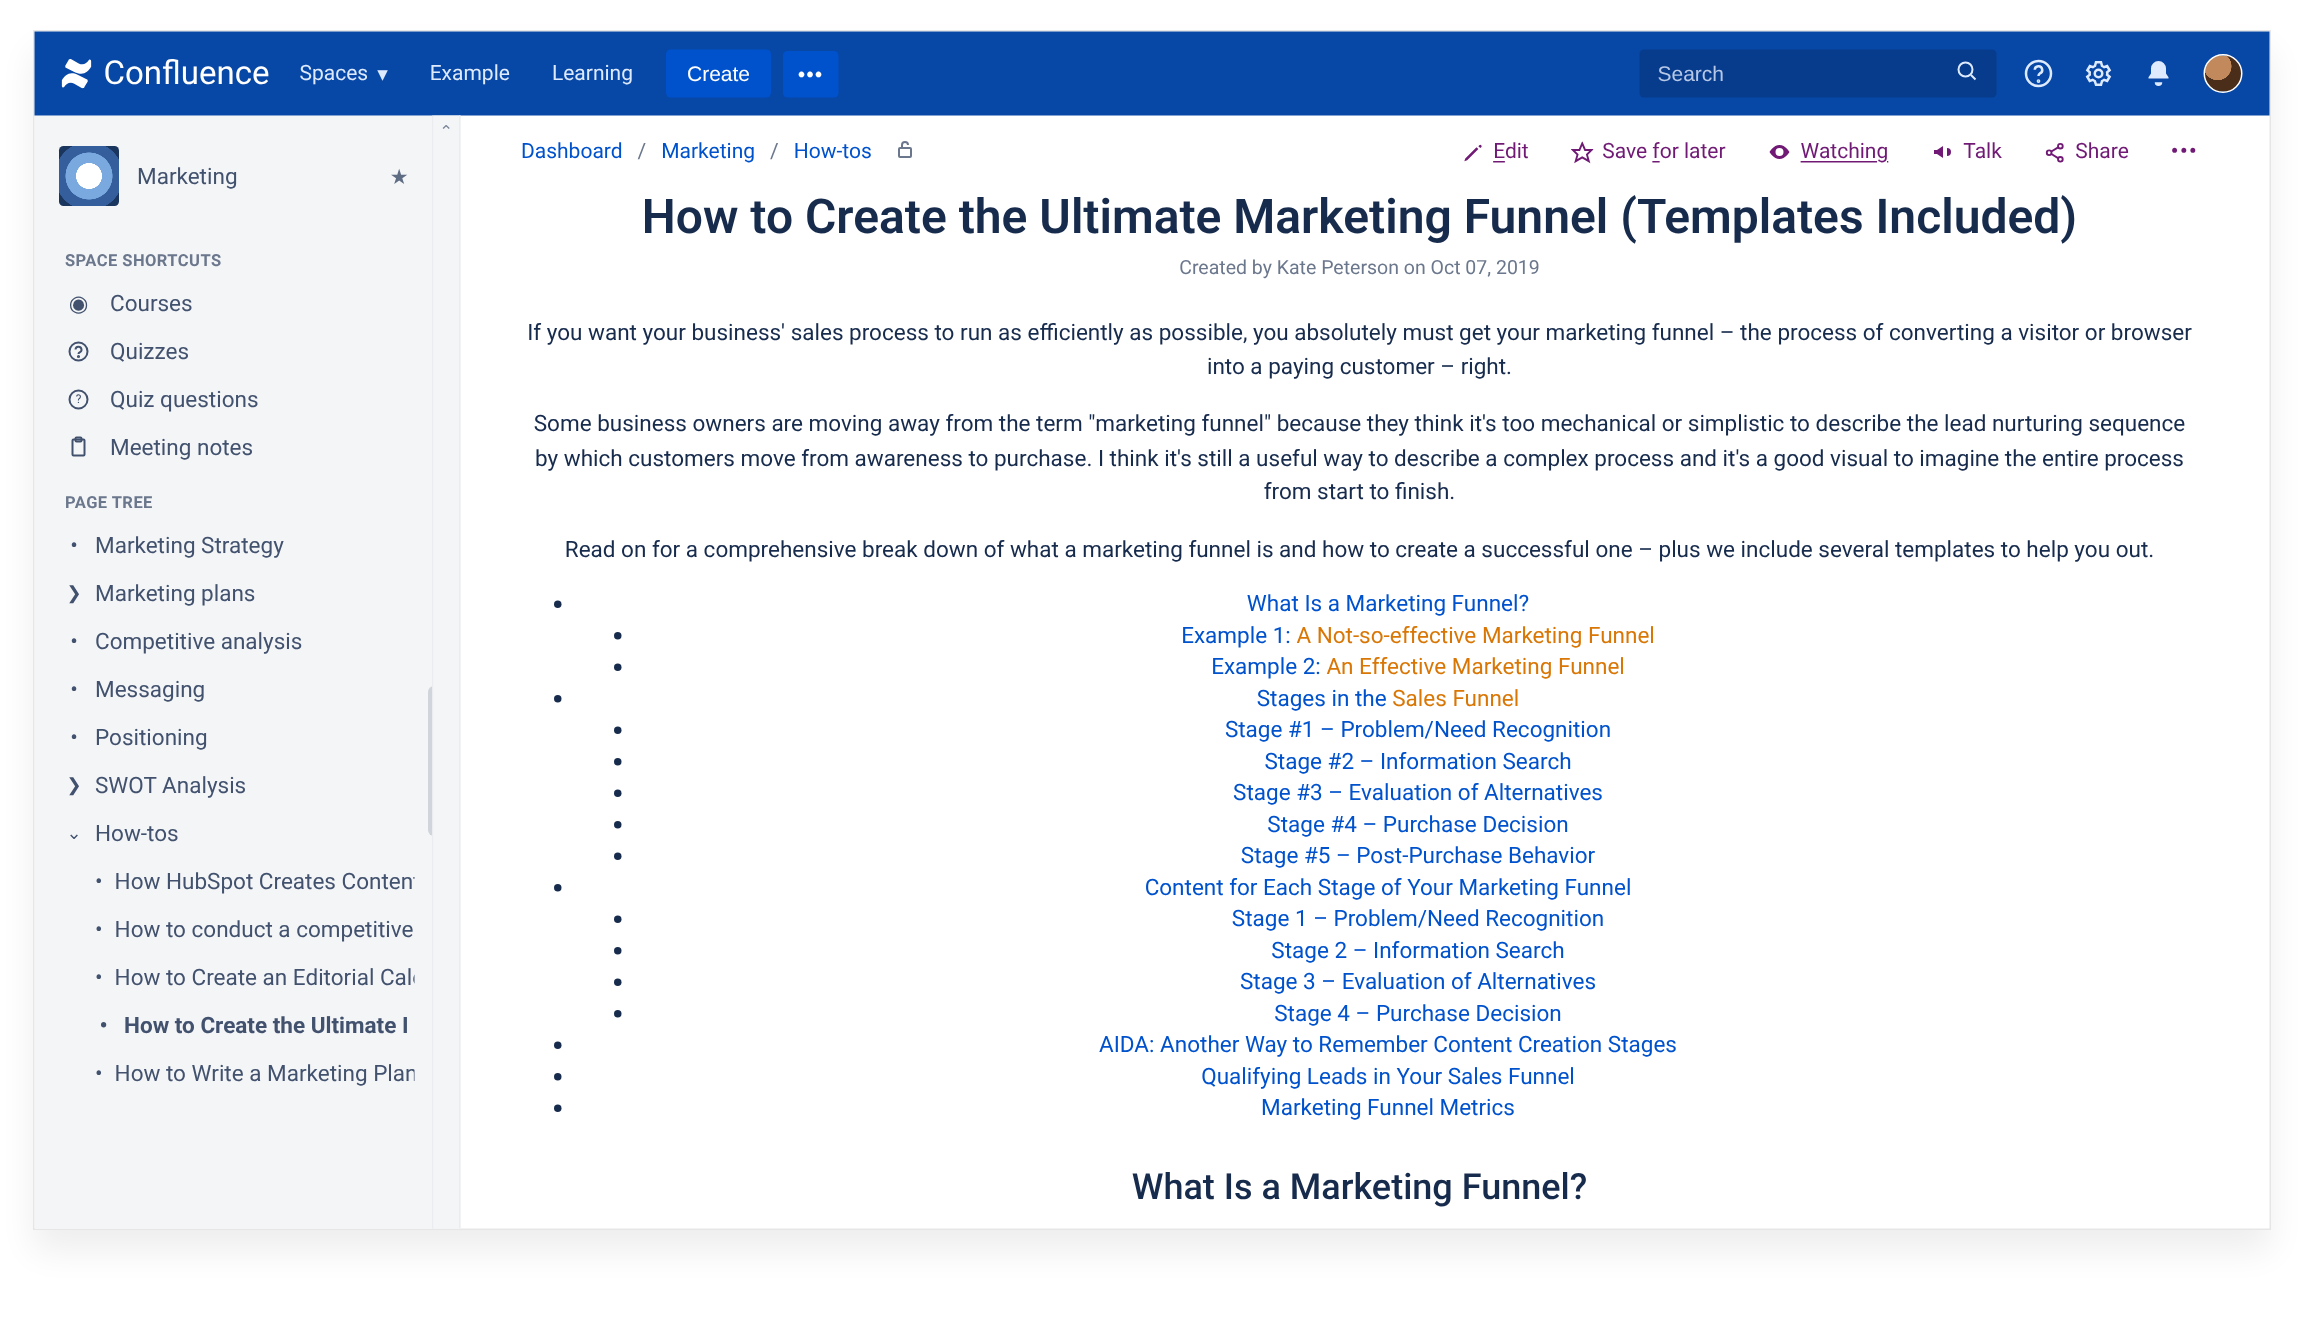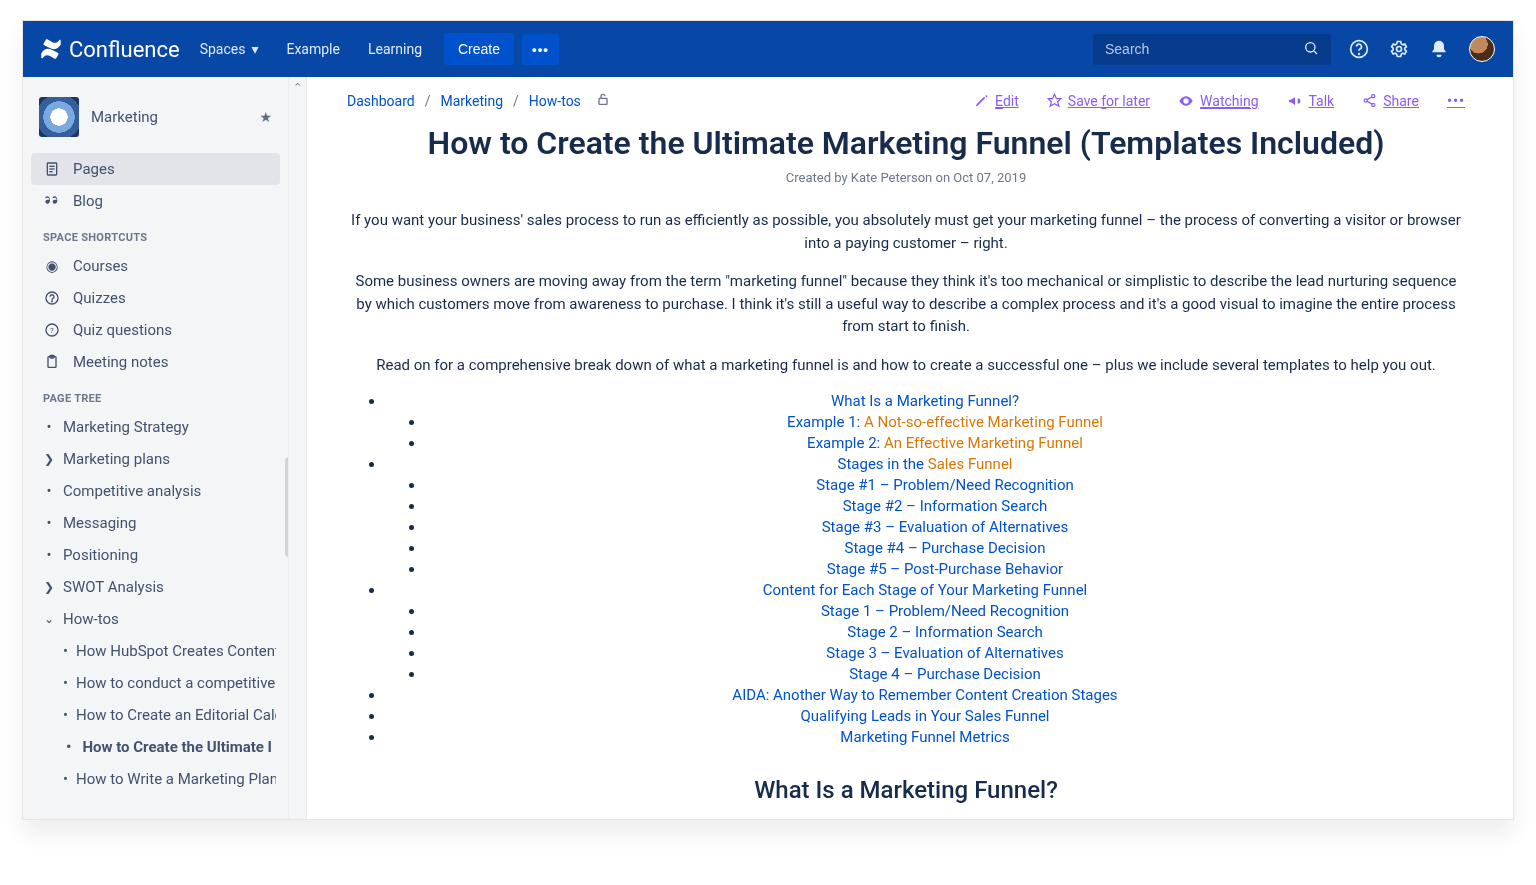--- a/index.html
+++ b/index.html
@@ -86,21 +86,21 @@
 .sb-footer .gicon { margin-right: 10px; }
 .sb-footer .collapse { margin-left: auto; }
 
 
 .main { flex: 1; overflow-y: auto; padding: 14px 48px 20px 40px; min-width: 0; text-align: center; }
 .toprow { display: flex; align-items: center; }
 .breadcrumbs { display: flex; align-items: center; gap: 10px; color: #0052cc; font-size: 14px; flex-wrap: wrap; }
 .breadcrumbs a { color: #0052cc; text-decoration: none; cursor: pointer; }
 .breadcrumbs .sep { color: #6b778c; }
 .breadcrumbs .lockish { color: #6b778c; margin-left: 4px; }
-.page-actions { margin-left: auto; display: flex; align-items: center; gap: 28px; color: #8b5cf6; font-size: 14px; text-decoration: underline; }
+.page-actions { margin-left: auto; display: flex; align-items: center; gap: 28px; color: #701a75; font-size: 14px; }
 .page-actions .pa { display: flex; align-items: center; gap: 6px; cursor: pointer; }
 .page-actions .pa .u { text-decoration: underline; text-decoration-style: solid; text-underline-offset: 2px; }
 
 h1.title { font-size: 32px; font-weight: 600; color: #172b4d; margin: 14px 0 8px 0; line-height: 1.2; }
 .byline { color: #6b778c; font-size: 13px; margin-bottom: 24px; }
 
 .para { font-size: 15px; color: #172b4d; line-height: 1.5; margin-bottom: 16px; }
 
 .toc, .toc ul { list-style: disc; color: #172b4d; }
 .toc { padding-left: 38px; margin: 6px 0 30px 0; }
@@ -171,41 +171,20 @@
 
 <div class="body">
 
 <aside class="sidebar">
   <div class="space-header">
     <div class="sicon"></div>
     <div class="name">Marketing</div>
     <span class="star">★</span>
   </div>
 
-  <ul class="sb-nav">
-    <li class="active">
-      <span class="nicon">
-                <svg width="16" height="16" viewBox="0 0 24 24" fill="none" stroke="currentColor" stroke-width="2">
-                  <rect x="5" y="3" width="14" height="18" rx="1"></rect>
-                  <line x1="8" y1="8" x2="16" y2="8"></line>
-                  <line x1="8" y1="12" x2="16" y2="12"></line>
-                  <line x1="8" y1="16" x2="13" y2="16"></line>
-                </svg>
-              </span>
-      <span>Pages</span>
-    </li>
-    <li>
-      <span class="nicon">
-                <svg width="16" height="16" viewBox="0 0 24 24" fill="currentColor">
-                  <path d="M5 5a6 6 0 0 0-3 1v2a4 4 0 0 1 3-1c2 0 3 1 3 3H5a3 3 0 0 0 0 6c2 0 4-1 4-5 0-4-2-6-4-6zm11 0a6 6 0 0 0-3 1v2a4 4 0 0 1 3-1c2 0 3 1 3 3h-3a3 3 0 0 0 0 6c2 0 4-1 4-5 0-4-2-6-4-6z"></path>
-                </svg>
-              </span>
-      <span>Blog</span>
-    </li>
-  </ul>
 
   <div class="sec-label">SPACE SHORTCUTS</div>
   <ul class="sb-nav2">
     <li>
               <span class="nicon">◉</span>
               <span>Courses</span>
             </li>
     <li>
               <span class="nicon">
                 <svg width="16" height="16" viewBox="0 0 24 24" fill="none" stroke="currentColor" stroke-width="2">

